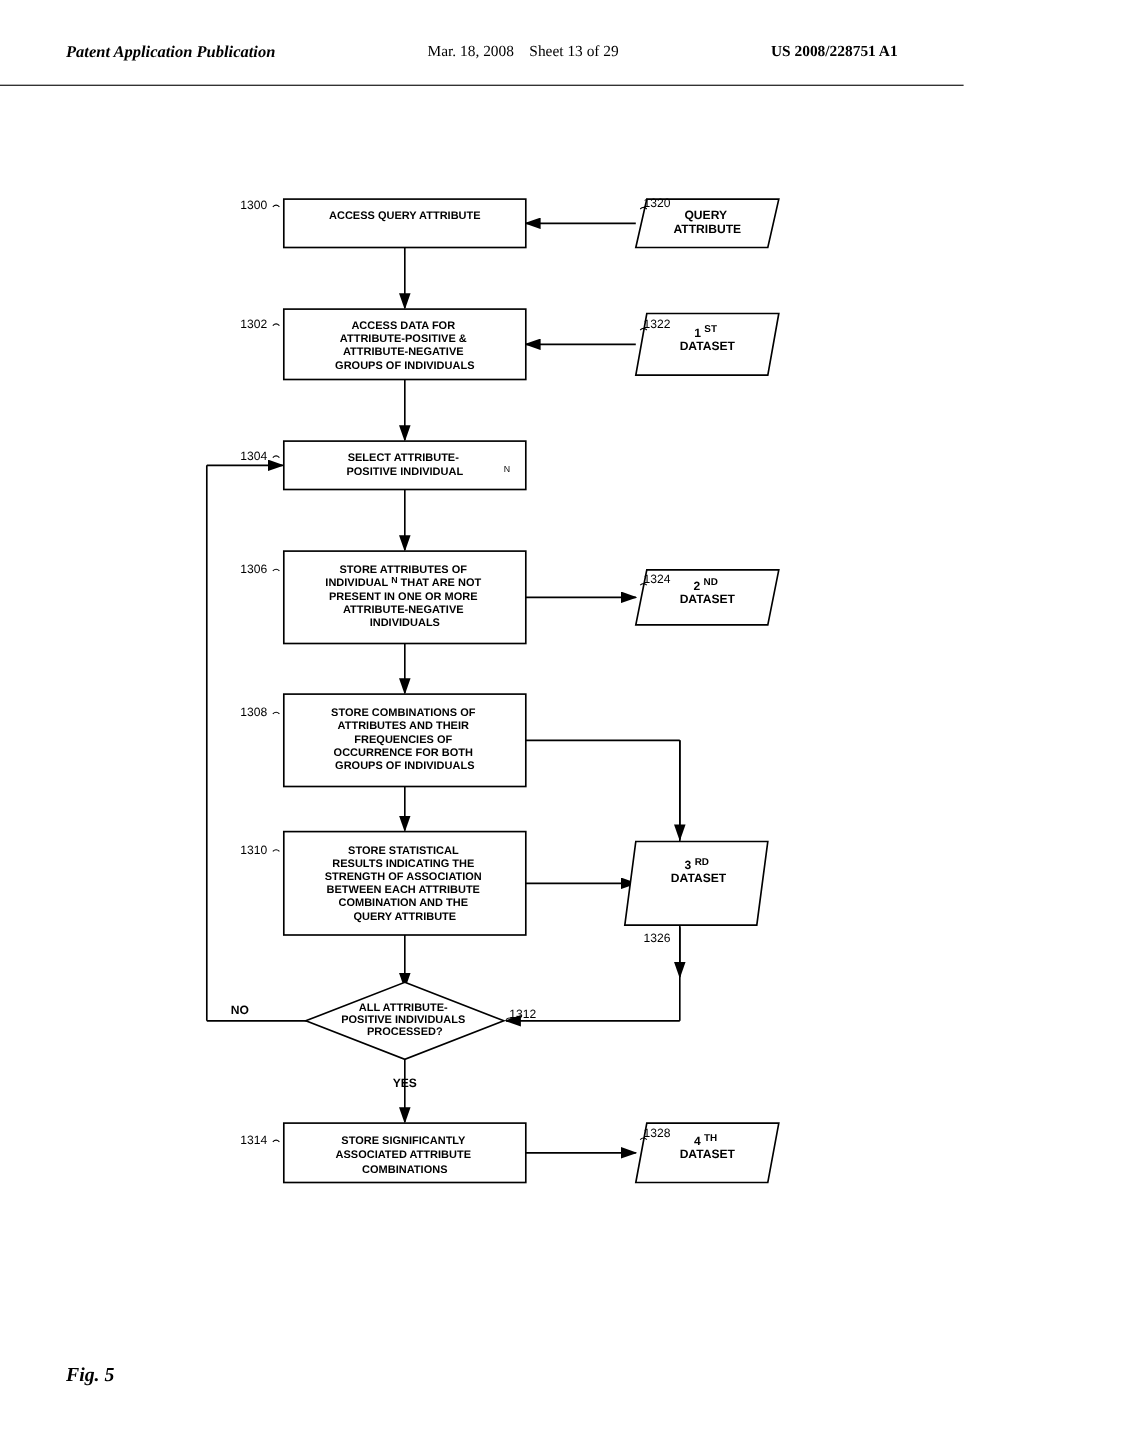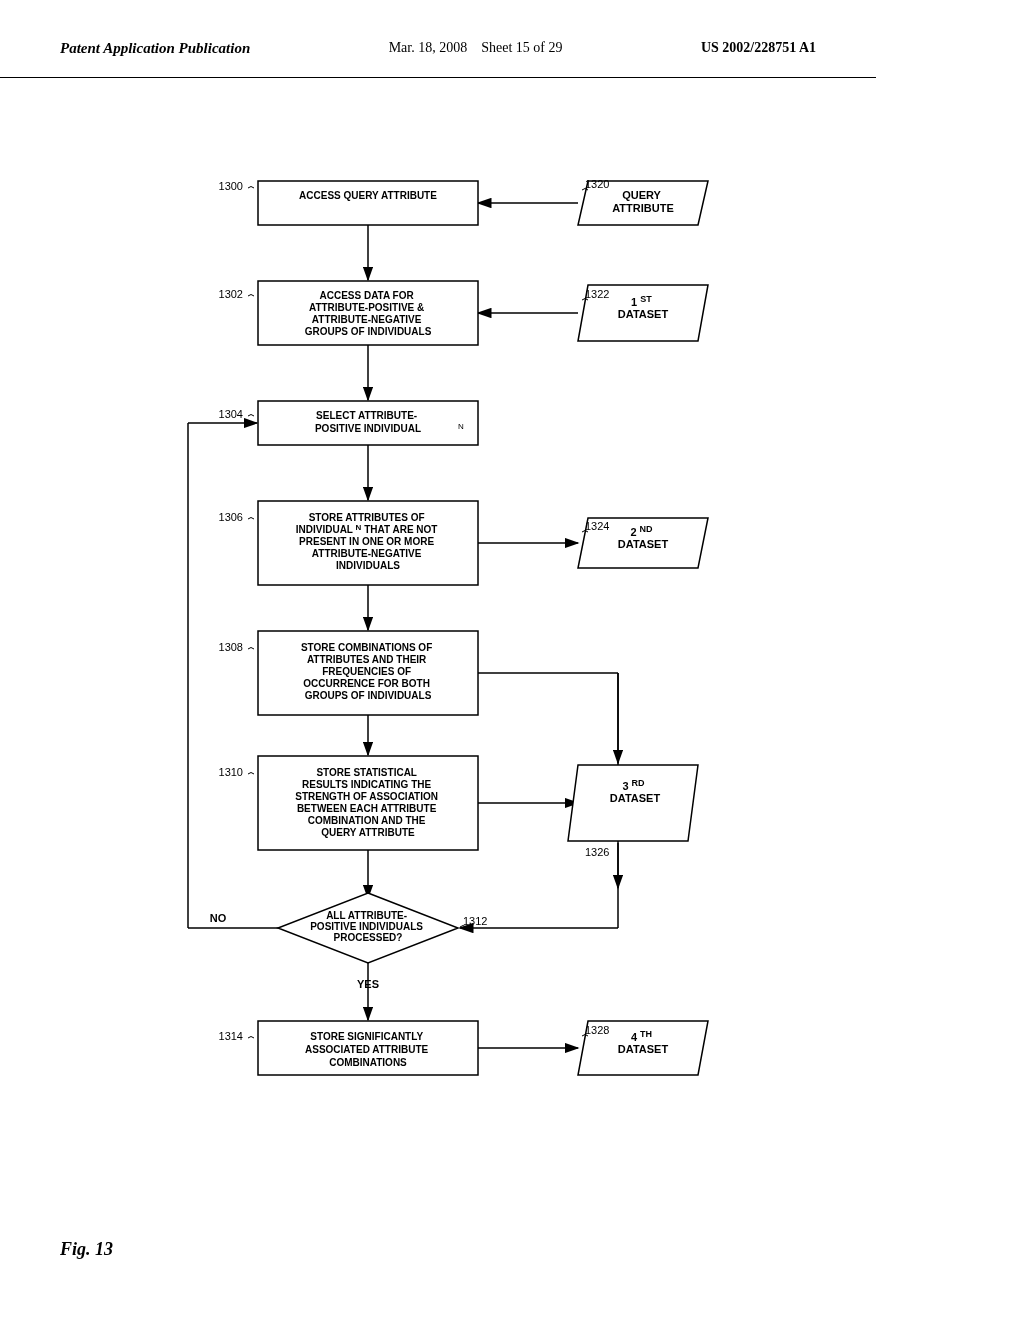--- a/index.html
+++ b/index.html
@@ -68,23 +68,23 @@
     }
   </style>
 </head>
 <body>
 
 <div class="page">
   <div class="header">
     <div class="header-left">Patent Application Publication</div>
     <div class="header-center">
       <span>Mar. 18, 2008</span>&nbsp;&nbsp;&nbsp;
-      <span>Sheet 15 of 29</span>
+      <span>Sheet 13 of 29</span>
     </div>
-    <div class="header-right">US 2002/228751 A1</div>
+    <div class="header-right">US 2008/228751 A1</div>
   </div>
 
   <div class="diagram-area">
     <svg class="flowchart" viewBox="0 0 700 1100" xmlns="http://www.w3.org/2000/svg">
       <defs>
         <marker id="arrowhead" markerWidth="10" markerHeight="7" refX="9" refY="3.5" orient="auto">
           <polygon points="0 0, 10 3.5, 0 7" fill="#000"></polygon>
         </marker>
       </defs>
 
@@ -281,14 +281,14 @@
       </g>
 
       <line x1="530" y1="565" x2="530" y2="655" stroke="#000" stroke-width="1.5" marker-end="url(#arrowhead)"></line>
 
       <line x1="530" y1="735" x2="530" y2="820" stroke="#000" stroke-width="1.5"></line>
       <line x1="530" y1="820" x2="372" y2="820" stroke="#000" stroke-width="1.5" marker-end="url(#arrowhead)"></line>
 
     </svg>
   </div>
 
-  <div class="fig-label">Fig.  13</div>
+  <div class="fig-label">Fig.  5</div>
 </div>
 
 </body></html>

